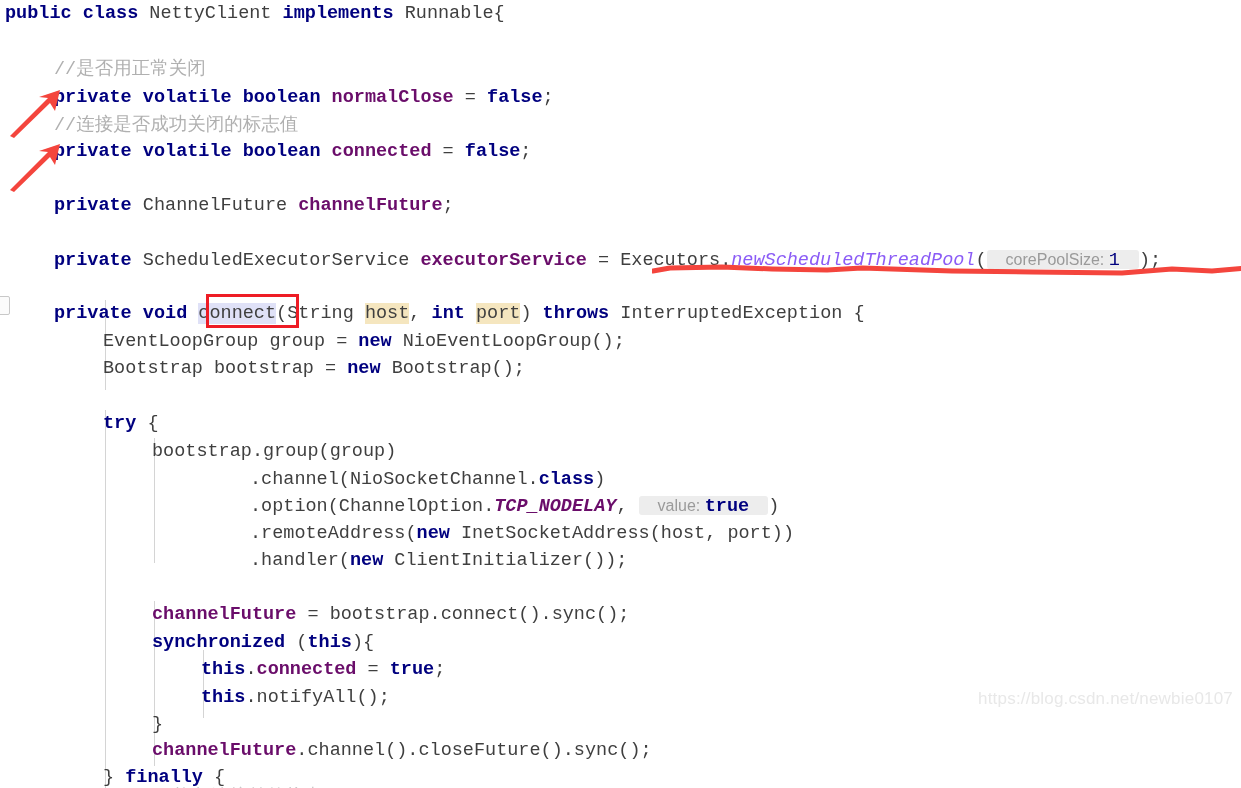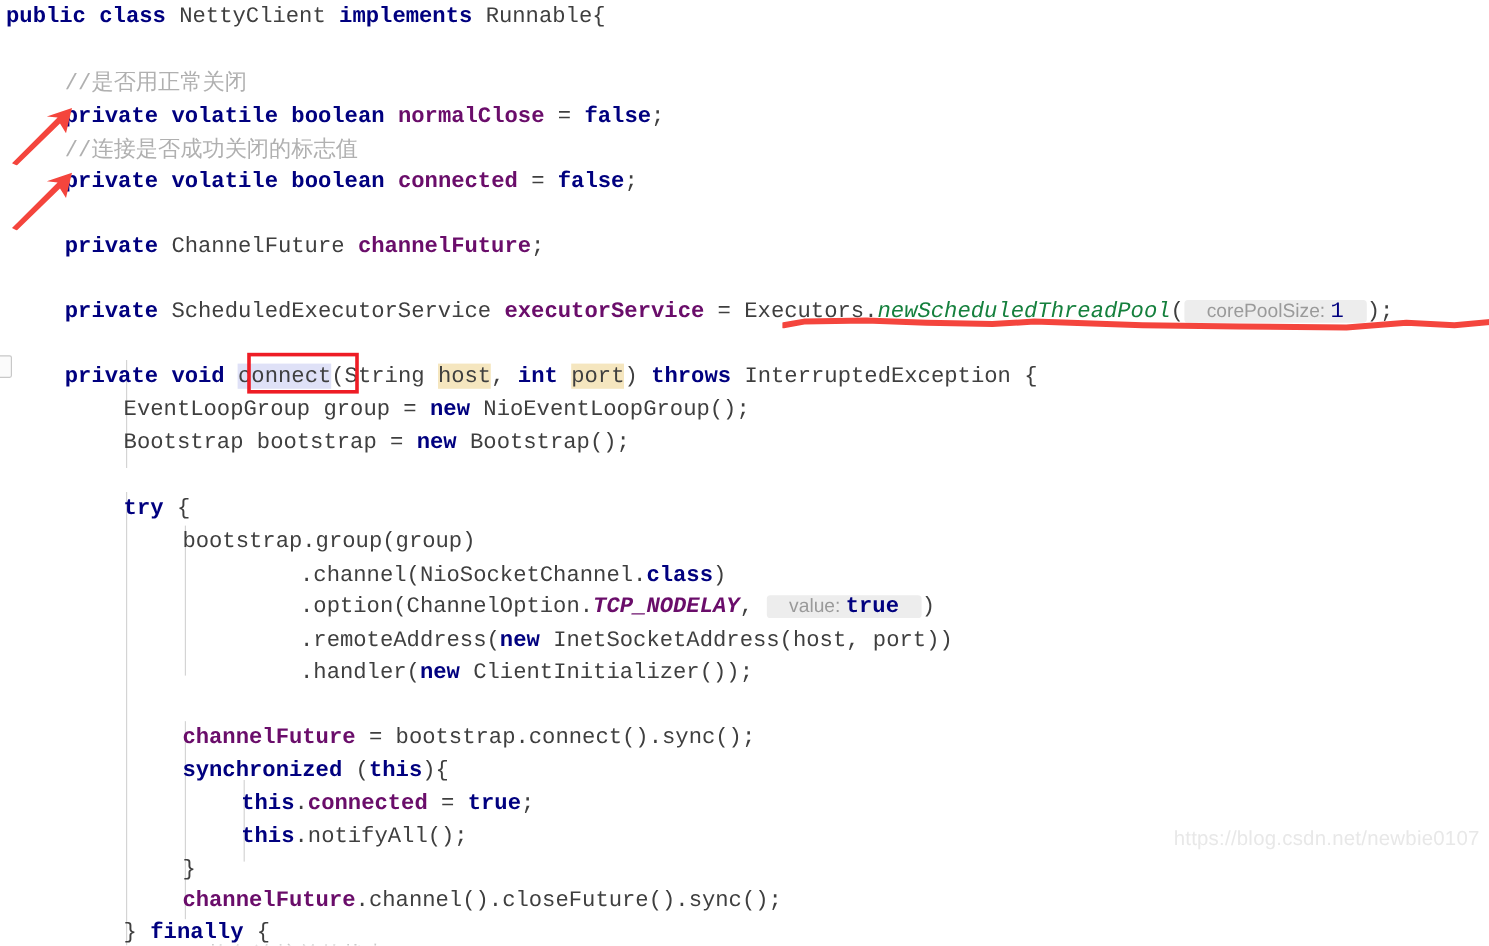--- a/index.html
+++ b/index.html
@@ -41,21 +41,21 @@
     white-space: pre;
     color: #404040;
   }
 
   
   .kw      { color: #00007f; font-weight: bold; }   
   .fld     { color: #6a0d6a; font-weight: bold; }   
   .plain   { color: #3f3f3f; }
   .cmt     { color: #b0b0b0; }
   .const   { color: #6a0d6a; font-weight: bold; font-style: italic; text-align: right; } 
-  .stmeth  { color: #15803d; font-style: italic; }  
+  .stmeth  { color: #8b5cf6; font-style: italic; }  
 
   
   .hint {
     background: #ededed;
     color: #9a9a9a;
     border-radius: 3px;
     padding: 1px 19px;
     font-size: 16px;
     font-family: "Liberation Sans", sans-serif;
   }

